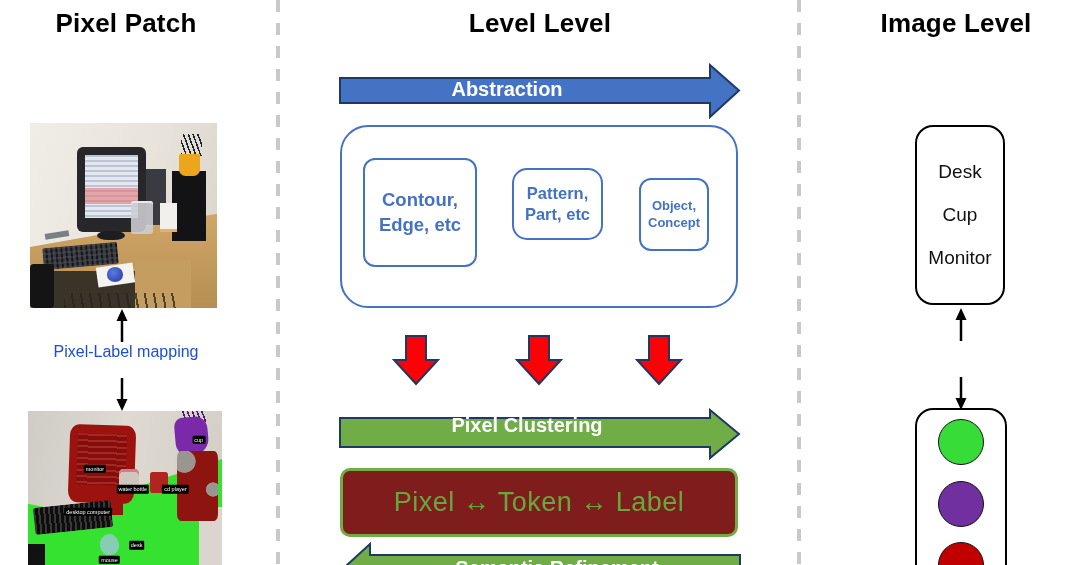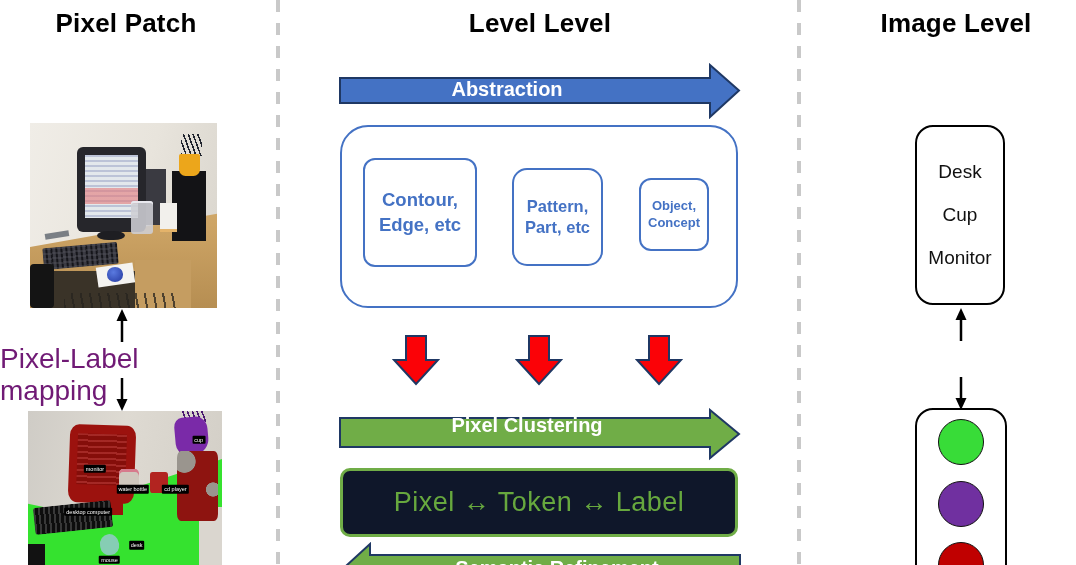--- a/index.html
+++ b/index.html
@@ -5,21 +5,21 @@
   * { margin:0; padding:0; box-sizing:border-box; }
   html,body { background:#fff; }
   body { font-family:"Liberation Sans", sans-serif; }
   .canvas { position:relative; width:1076px; height:565px; background:#fff; overflow:hidden; }
 
   .divider { position:absolute; top:0; bottom:0; width:3.5px;
     background:repeating-linear-gradient(180deg,#c9c9c9 0 12px, transparent 12px 23px); }
 
   .col-title { position:absolute; top:8px; font-size:26px; font-weight:bold; color:#000; text-align:center; letter-spacing:.2px; }
 
-  .map-label { position:absolute; font-size:28px; color:#701a75; }
+  .map-label { position:absolute; font-size:16px; color:#1d4ed8; text-align:center; }
 
   .thin-arrow { position:absolute; }
 
   
   .photo { position:absolute; left:30px; top:123px; width:187px; height:185px; overflow:hidden;
     background:linear-gradient(105deg,#f0ede7 0%,#e8e4dc 55%,#d8d4cc 100%); }
   .p-desk { position:absolute; inset:0; background:linear-gradient(180deg,#dcb87e 0%,#cda465 55%,#b68e52 100%);
     clip-path:polygon(0 67%,100% 49%,100% 100%,0 100%); }
   .p-underdesk { position:absolute; left:8%; top:80%; width:50%; height:20%; background:#3a3328; }
   .p-drawer { position:absolute; left:56%; top:74%; width:30%; height:26%; background:#c59d61; }
@@ -72,25 +72,25 @@
 
   
   .arrow-svg { position:absolute; }
   .arrow-text { position:absolute; color:#fff; font-weight:bold; font-size:20px; text-align:center; }
 
   .big-box { position:absolute; left:340px; top:125px; width:398px; height:183px;
     border:2.5px solid #4472C4; border-radius:28px; background:#fff; }
   .concept-box { position:absolute; border:2.5px solid #4472C4; background:#fff; color:#4472C4;
     font-weight:bold; display:flex; align-items:center; justify-content:center; text-align:center; line-height:1.3; }
   .cb1 { left:363px; top:158px; width:114px; height:109px; border-radius:12px; font-size:18.5px; }
-  .cb2 { left:512px; top:168px; width:91px;  height:98px;  border-radius:15px; font-size:16.5px; }
+  .cb2 { left:512px; top:168px; width:91px;  height:72px;  border-radius:15px; font-size:16.5px; }
   .cb3 { left:639px; top:178px; width:70px;  height:73px;  border-radius:12px; font-size:13px; }
 
   .pixel-token-box { position:absolute; left:340px; top:468px; width:398px; height:69px;
-    border:3px solid #70AD47; border-radius:10px; background:#0f172a;
+    border:3px solid #70AD47; border-radius:10px; background:#7f1d1d;
     display:flex; align-items:center; justify-content:center;
     color:#67a83e; font-size:27px; letter-spacing:.5px; }
 
   
   .round-list { position:absolute; left:915px; top:125px; width:90px; height:180px;
     border:2px solid #000; border-radius:18px; background:#fff;
     display:flex; flex-direction:column; align-items:center; justify-content:center; gap:21px; }
   .round-list .item { font-size:19px; color:#111; }
   .token-box { position:absolute; left:915px; top:408px; width:92px; height:200px;
     border:2px solid #000; border-radius:18px; background:#fff; }

